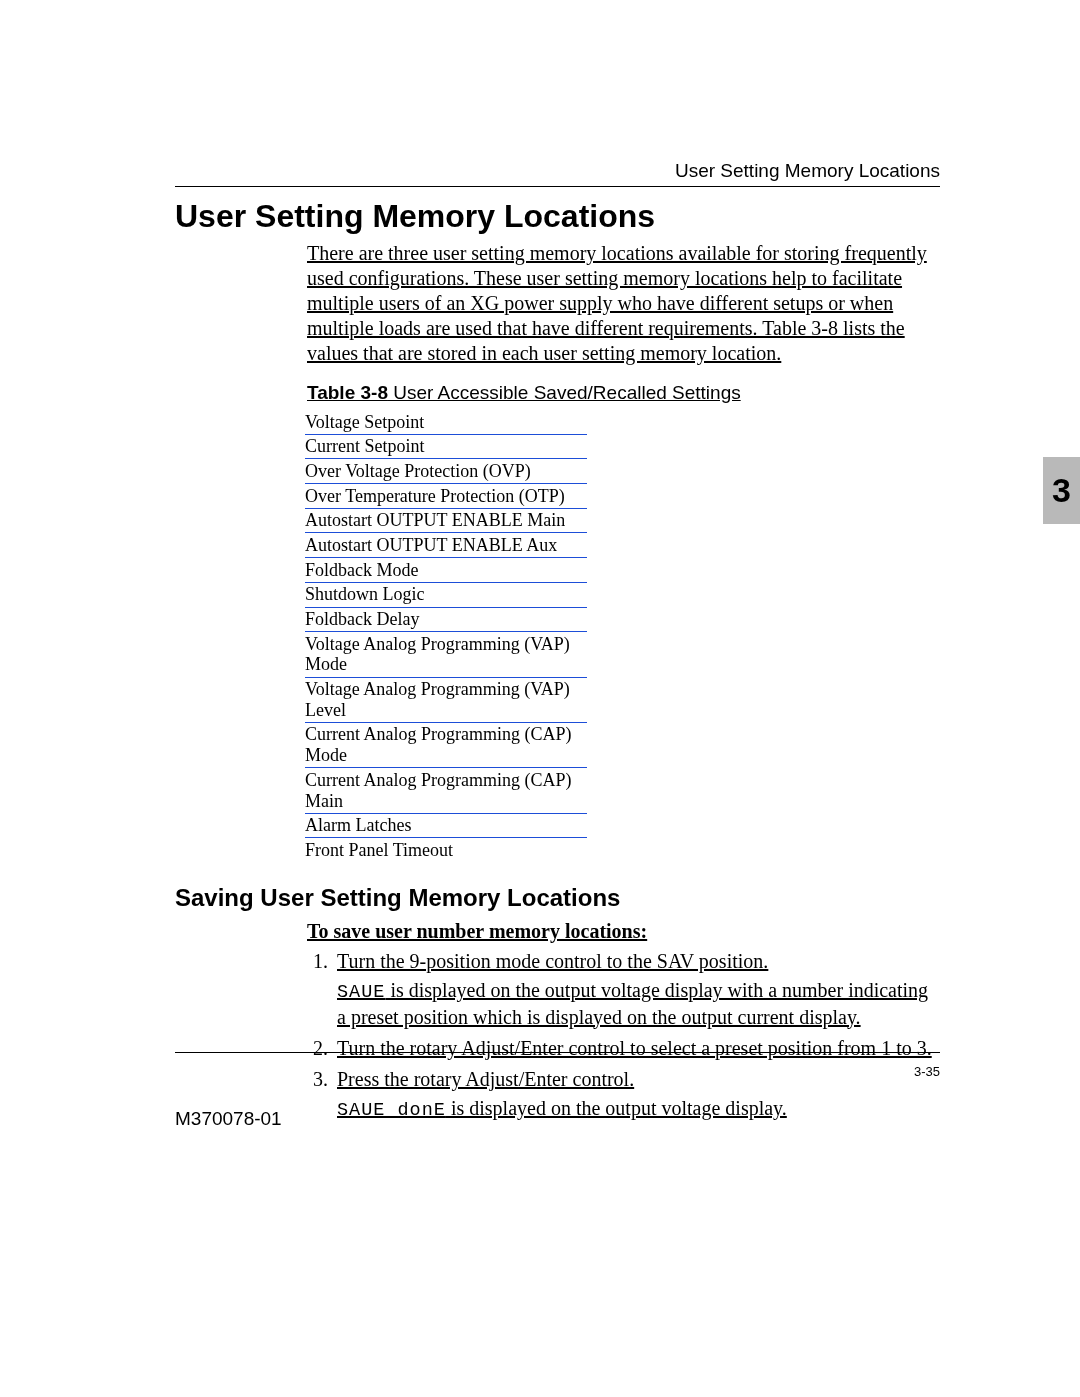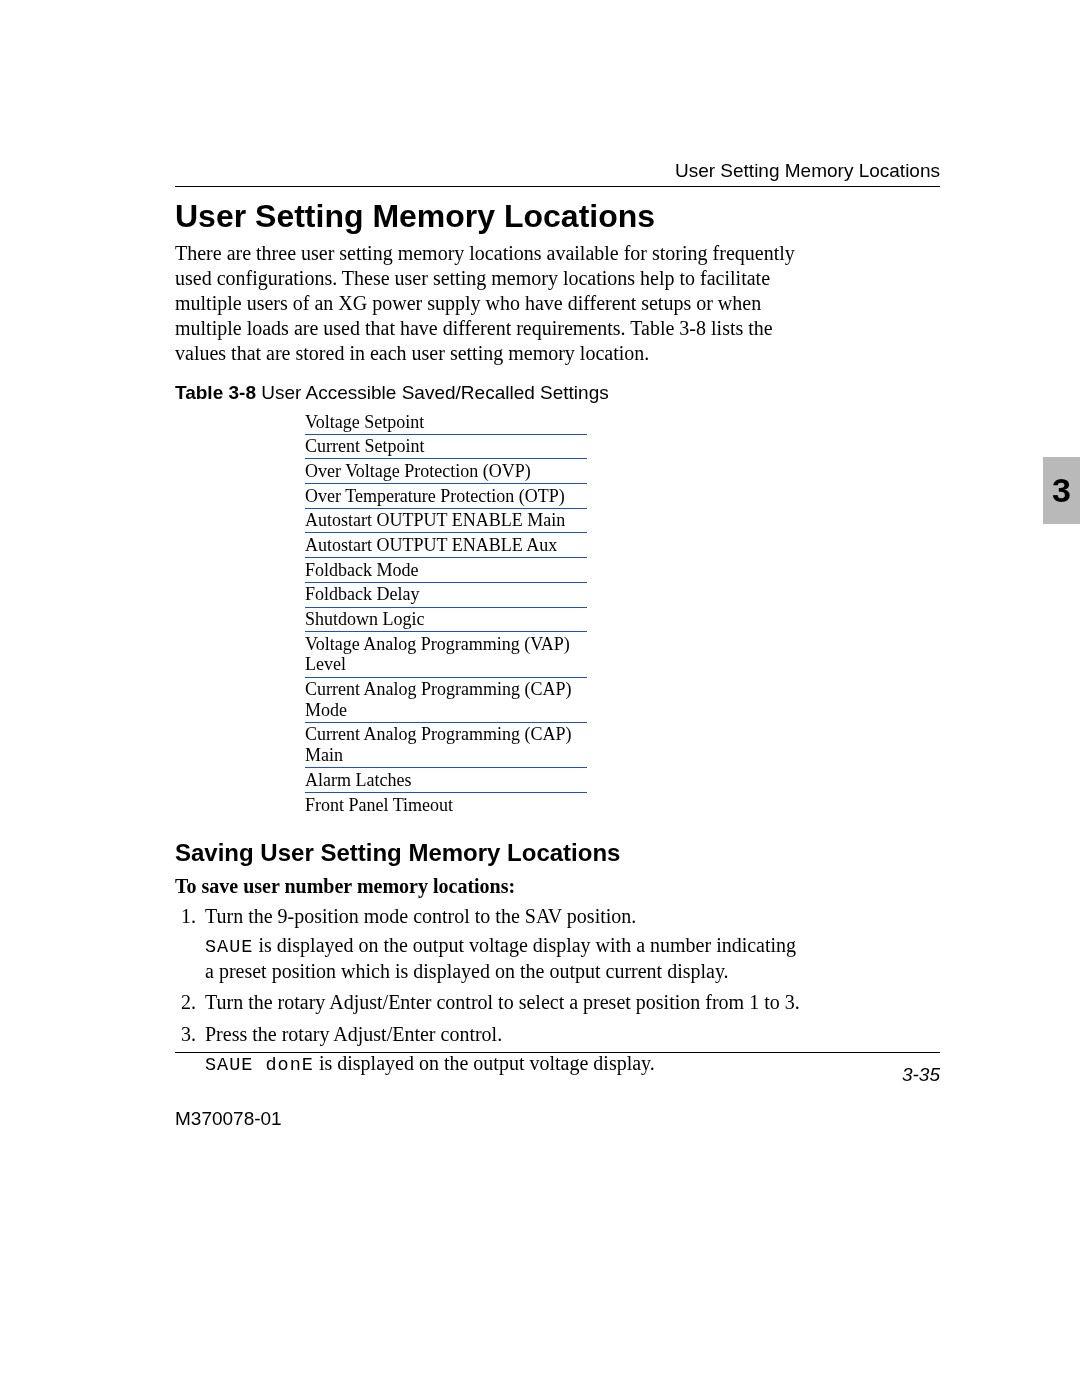--- a/index.html
+++ b/index.html
@@ -44,22 +44,21 @@
     left: 175px;
     font-family: "Segoe UI", "Myriad Pro", sans-serif;
     font-size: 19px;
     margin-top: 44px;
   }
   .footer-right {
     position: absolute;
     top: 1064px;
     right: 140px;
     font-family: "Segoe UI", "Myriad Pro", sans-serif;
-    font-size: 19px;
-    font-style: italic;
+    font-size: 13px;
   }
   .chapter-tab {
     position: absolute;
     right: 0;
     top: 457px;
     width: 37px;
     height: 67px;
     background: #b9b9b9;
     font-family: "Segoe UI", "Myriad Pro", sans-serif;
     font-weight: 700;
@@ -79,21 +78,23 @@
     font-size: 32px;
     margin: 0 0 6px 0;
   }
   h2.subtitle {
     font-family: "Segoe UI", "Myriad Pro", sans-serif;
     font-weight: 700;
     font-size: 24px;
     margin: 22px 0 8px 0;
   }
   .body-col {
+    margin-left: 132px;
     width: 628px;
+    text-decoration: underline;
   }
   p.body {
     font-size: 20px;
     line-height: 1.25;
     margin: 0 0 16px 0;
   }
   .table-caption {
     font-family: "Segoe UI", "Myriad Pro", sans-serif;
     font-size: 19px;
     margin-top: 2px;
@@ -156,22 +157,23 @@
     </div>
 
     <div class="settings-table">
       <div class="cell">Voltage Setpoint</div>
       <div class="cell">Current Setpoint</div>
       <div class="cell">Over Voltage Protection (OVP)</div>
       <div class="cell">Over Temperature Protection (OTP)</div>
       <div class="cell">Autostart OUTPUT ENABLE Main</div>
       <div class="cell">Autostart OUTPUT ENABLE Aux</div>
       <div class="cell">Foldback Mode</div>
+      <div class="cell">Shutdown Logic</div>
       <div class="cell">Foldback Delay</div>
-      <div class="cell">Shutdown Logic</div>
+      <div class="cell">Voltage Analog Programming (VAP) Mode</div>
       <div class="cell">Voltage Analog Programming (VAP) Level</div>
       <div class="cell">Current Analog Programming (CAP) Mode</div>
       <div class="cell">Current Analog Programming (CAP) Main</div>
       <div class="cell">Alarm Latches</div>
       <div class="cell">Front Panel Timeout</div>
     </div>
 
     <h2 class="subtitle">Saving User Setting Memory Locations</h2>
 
     <div class="body-col">

